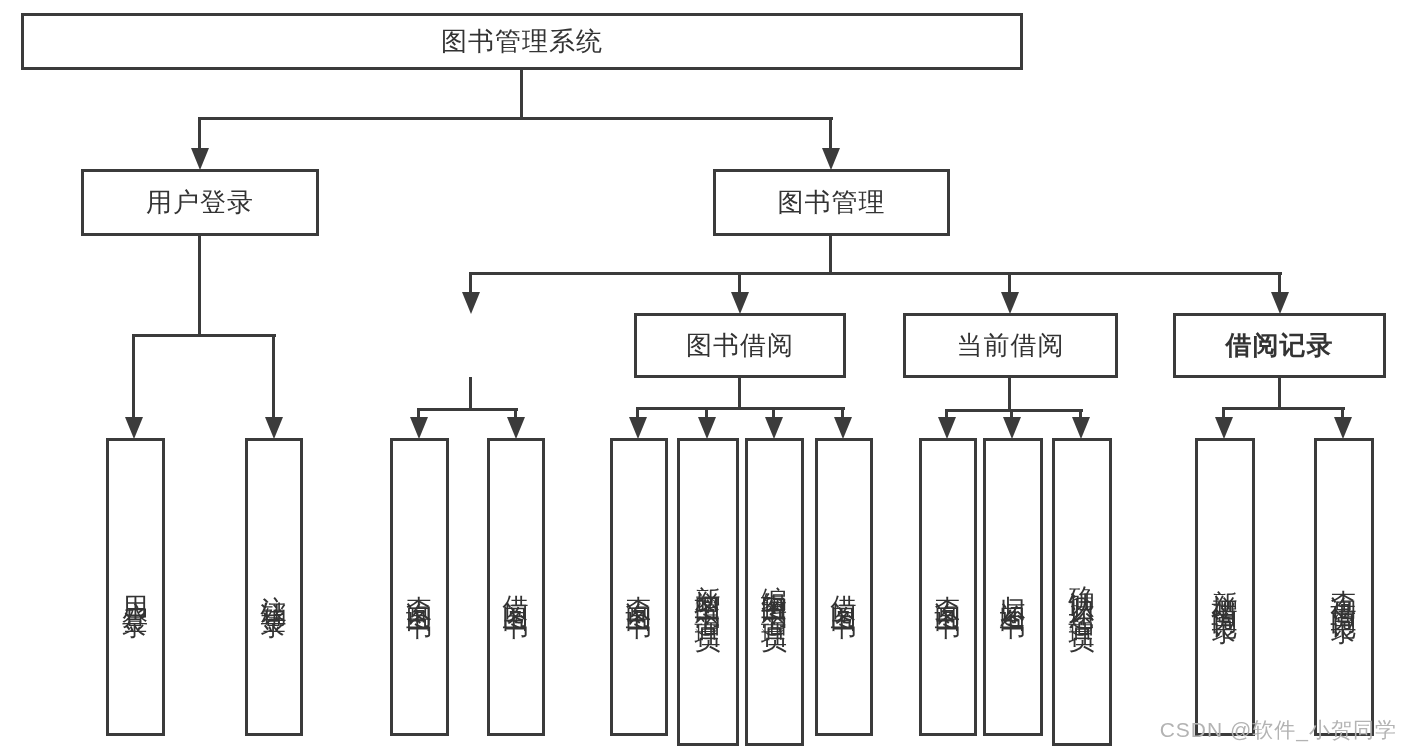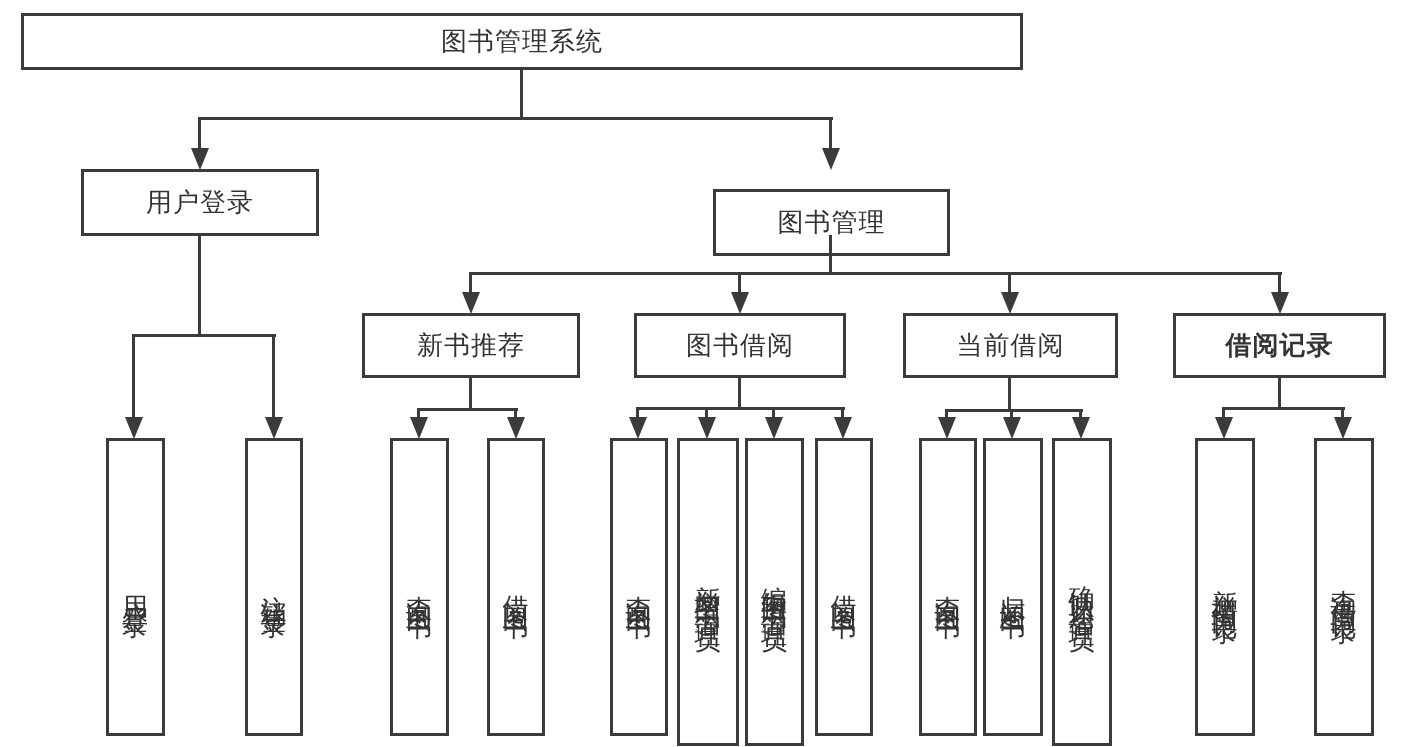--- a/index.html
+++ b/index.html
@@ -37,27 +37,24 @@
 
 <div id="stage">
 
   <div class="hnode" style="left:21px;top:13px;width:1002px;height:57px;">
     <span class="hlabel">图书管理系统</span>
   </div>
 
   <div class="hnode" style="left:81px;top:169px;width:238px;height:67px;">
     <span class="hlabel">用户登录</span>
   </div>
-  <div class="hnode" style="left:713px;top:169px;width:237px;height:67px;margin-top:20px;">
+  <div class="hnode" style="left:713px;top:169px;width:237px;height:67px;">
     <span class="hlabel">图书管理</span>
   </div>
 
-  <div class="hnode" style="left:362px;top:313px;width:218px;height:65px;">
-    <span class="hlabel">新书推荐</span>
-  </div>
   <div class="hnode" style="left:903px;top:313px;width:215px;height:65px;">
     <span class="hlabel">当前借阅</span>
   </div>
   <div class="hnode" style="left:634px;top:313px;width:212px;height:65px;">
     <span class="hlabel">图书借阅</span>
   </div>
   <div class="hnode" style="left:1173px;top:313px;width:213px;height:65px;font-weight:bold;">
     <span class="hlabel">借阅记录</span>
   </div>
 
@@ -98,20 +95,21 @@
     <span class="vlabel">确认归还（管理员）</span>
   </div>
 
   <div class="vnode" style="left:1195px;width:60px;">
     <span class="vlabel">新增借阅记录</span>
   </div>
   <div class="vnode" style="left:1314px;width:60px;">
     <span class="vlabel">查询借阅记录</span>
   </div>
 
+  <div class="watermark">CSDN @软件_小贺同学</div>
 <div class="line" style="left: 520px; top: 69px; width: 3px; height: 50px;"></div>
     <div class="line" style="left: 198px; top: 117px; width: 3px; height: 33px;"></div>
     <div class="line" style="left: 829px; top: 117px; width: 3px; height: 33px;"></div>
     <div class="line" style="left: 198px; top: 235px; width: 3px; height: 101px;"></div>
     <div class="line" style="left: 132px; top: 334px; width: 3px; height: 84px;"></div>
     <div class="line" style="left: 272px; top: 334px; width: 3px; height: 84px;"></div>
     <div class="line" style="left: 829px; top: 235px; width: 3px; height: 39px;"></div>
     <div class="line" style="left: 469px; top: 272px; width: 3px; height: 22px;"></div>
     <div class="line" style="left: 738px; top: 272px; width: 3px; height: 22px;"></div>
     <div class="line" style="left: 1008px; top: 272px; width: 3px; height: 22px;"></div>

